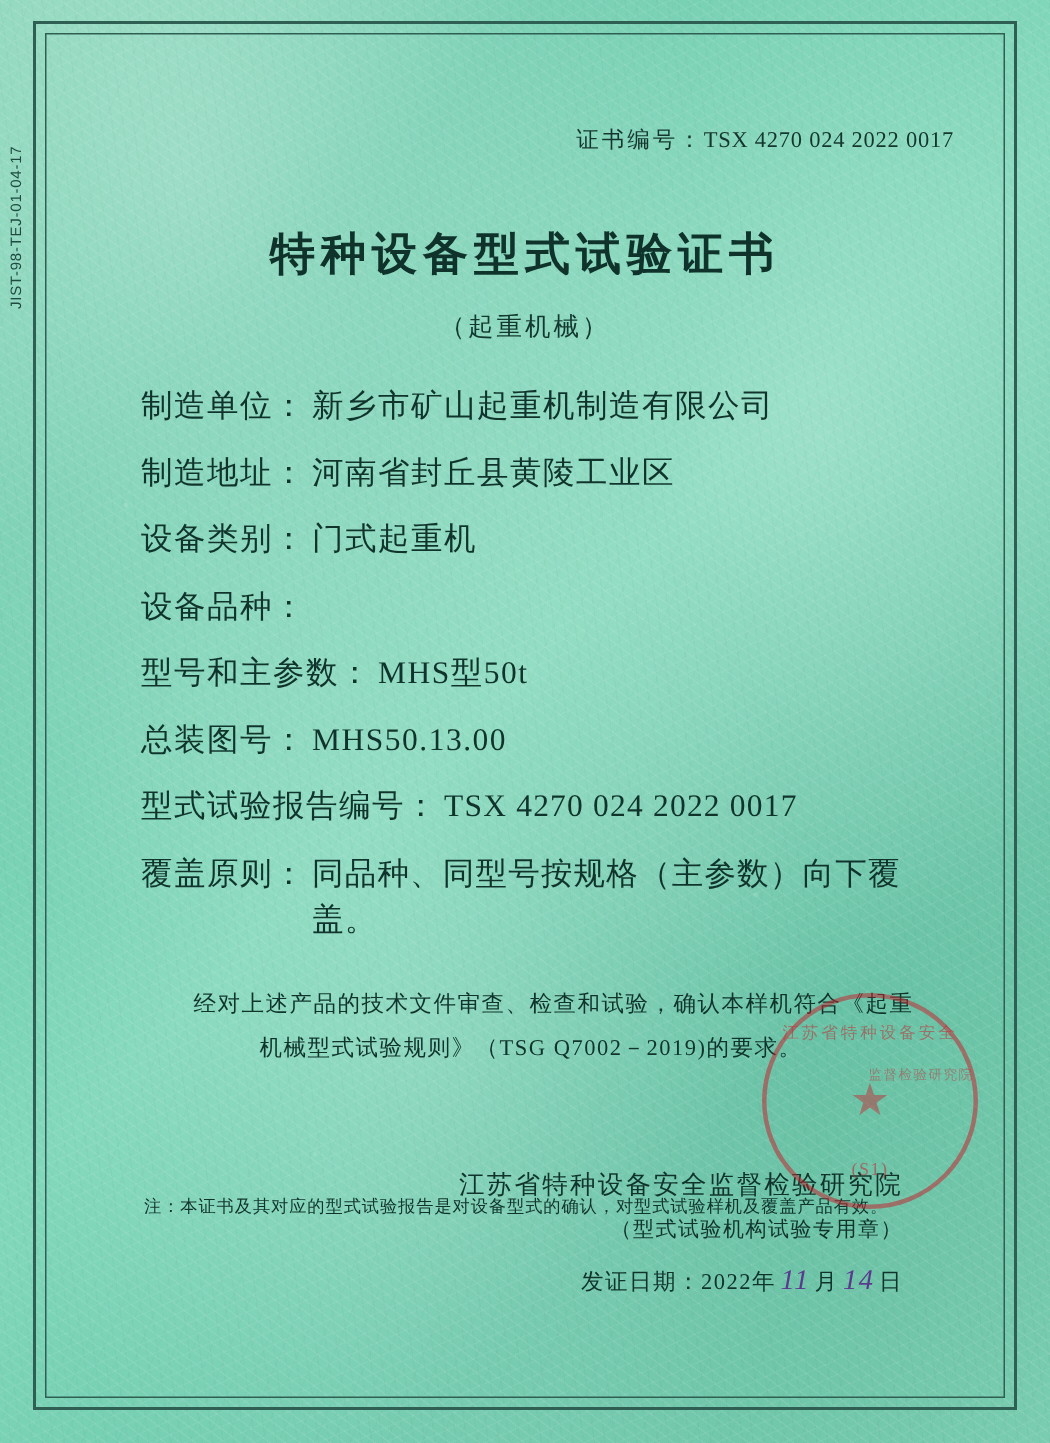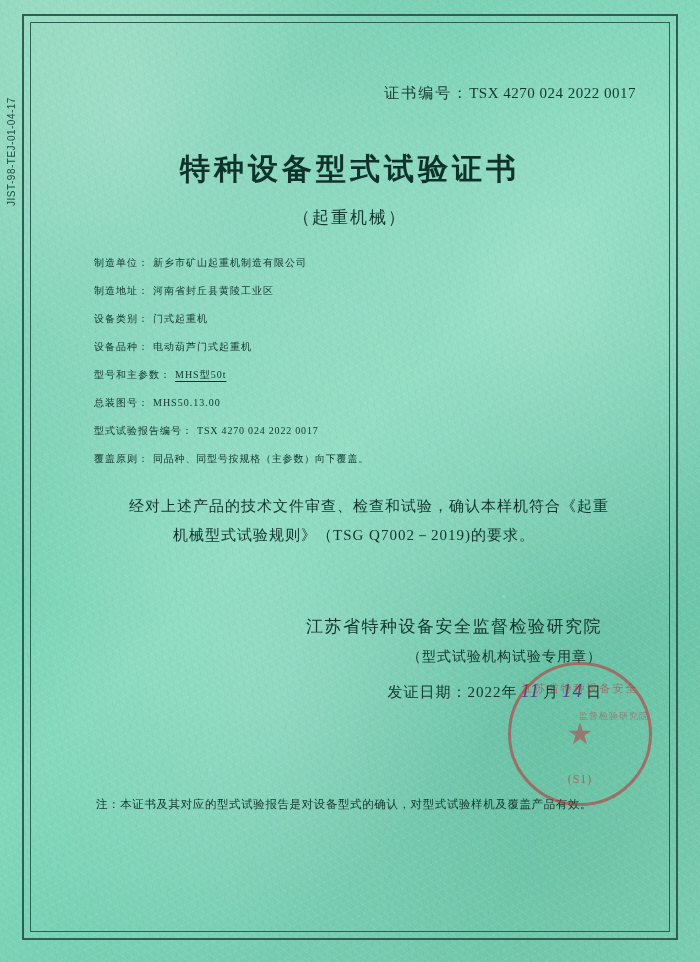--- a/index.html
+++ b/index.html
@@ -115,35 +115,34 @@
 
   .fields {
     margin-top: 26px;
     padding-left: 38px;
     padding-right: 10px;
   }
   .field {
     display: flex;
     align-items: baseline;
     margin-bottom: 13px;
-    font-size: 10px;
+    font-size: 21px;
     line-height: 1.5;
   }
   .field .f-label {
     white-space: nowrap;
     letter-spacing: 1px;
     color: #10342c;
   }
   .field .f-value {
     margin-left: 4px;
     letter-spacing: 1px;
     color: #10342c;
   }
   .field .f-value.underline {
-    text-decoration: underline;
     text-underline-offset: 3px;
   }
   .field.wide .f-value { letter-spacing: 0.8px; }
 
   .para {
     margin-top: 26px;
     padding-left: 38px;
     padding-right: 30px;
     font-size: 15px;
     line-height: 1.95;
@@ -277,21 +276,20 @@
       <div class="field">
         <span class="f-label">制造地址：</span>
         <span class="f-value">河南省封丘县黄陵工业区</span>
       </div>
       <div class="field">
         <span class="f-label">设备类别：</span>
         <span class="f-value">门式起重机</span>
       </div>
       <div class="field">
         <span class="f-label">设备品种：</span>
-        <span class="f-value">电动葫芦门式起重机</span>
       </div>
       <div class="field">
         <span class="f-label">型号和主参数：</span>
         <span class="f-value underline">MHS型50t</span>
       </div>
       <div class="field">
         <span class="f-label">总装图号：</span>
         <span class="f-value">MHS50.13.00</span>
       </div>
       <div class="field wide">

